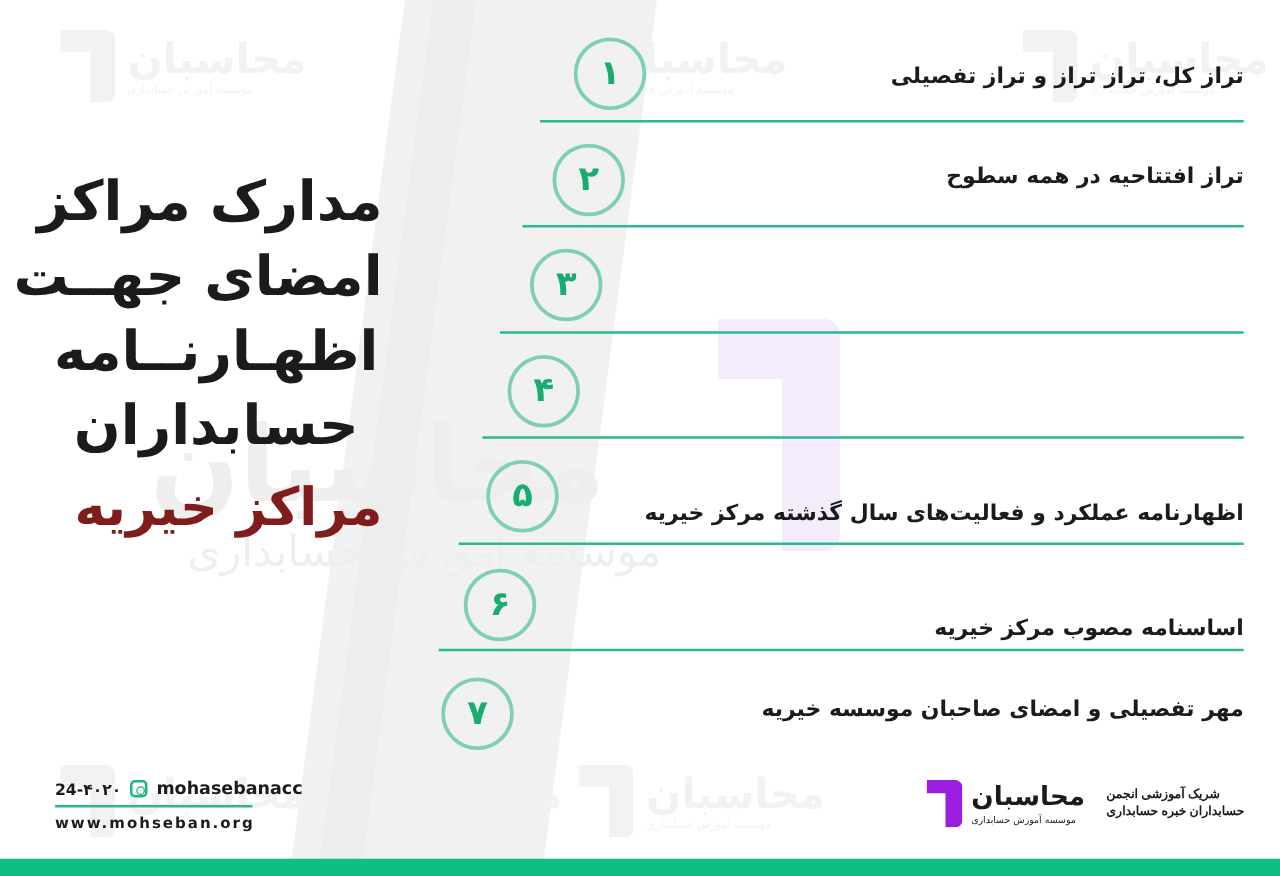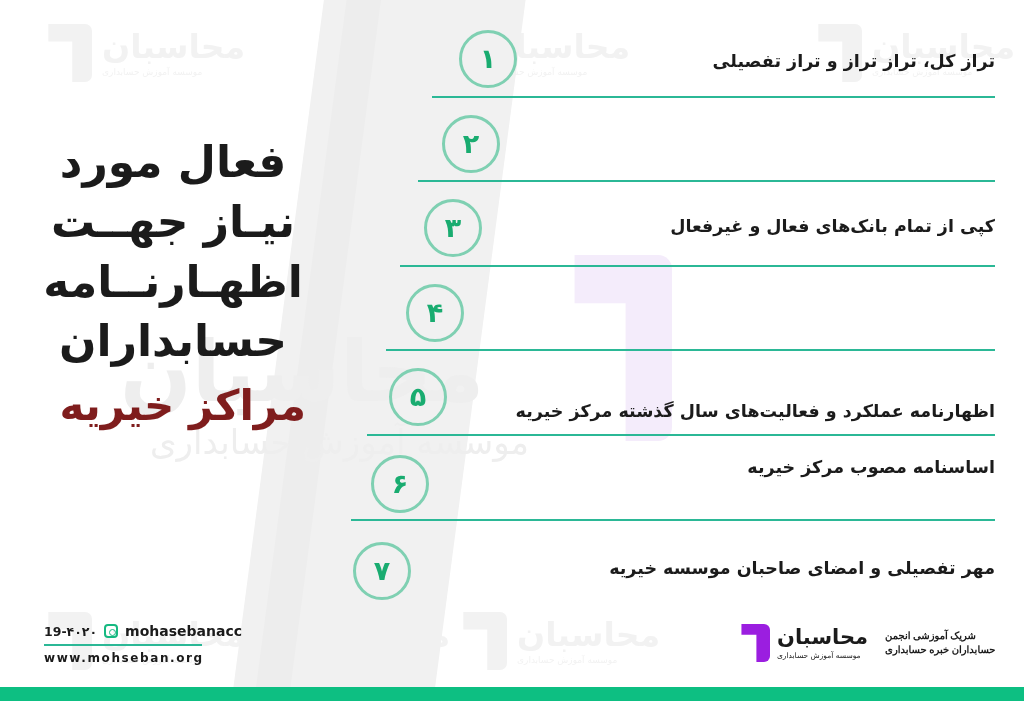--- a/index.html
+++ b/index.html
@@ -354,73 +354,73 @@
 
     <div class="diag-band"></div>
     <div class="diag-band b2"></div>
 
     <div class="wm-big-text">محاسبان</div>
     <div class="wm-big-sub">موسسه آموزش حسابداری</div>
     <div class="wm-purple"></div>
   </div>
 
   <div class="title-block">
-    <div class="title-line">فعال مورد</div>
-    <div class="title-line">نیـاز جهــت</div>
+    <div class="title-line">مدارک مراکز</div>
+    <div class="title-line">امضای جهــت</div>
     <div class="title-line">اظهـارنــامه</div>
     <div class="title-line">حسابداران</div>
     <div class="title-accent">مراکز خیریه</div>
   </div>
 
   <div class="list">
 
     <div class="circle" style="left:459px; top:30px;">
       <span>۱</span>
     </div>
     <div class="row-text" style="right:29px; top:50px;">تراز کل، تراز تراز و تراز تفصیلی</div>
     <div class="sep" style="left:432px; top:96px; width:563px;"></div>
 
     <div class="circle" style="left:442px; top:115px;">
       <span>۲</span>
     </div>
+    <div class="row-text" style="right:29px; top:130px;">تراز افتتاحیه در همه سطوح</div>
     <div class="sep" style="left:418px; top:180px; width:577px;"></div>
 
     <div class="circle" style="left:424px; top:199px;">
       <span>۳</span>
     </div>
-    <div class="row-text" style="right:29px; top:215px;">کپی از تمام بانک‌های فعال و غیرفعال</div>
     <div class="sep" style="left:400px; top:265px; width:595px;"></div>
 
     <div class="circle" style="left:406px; top:284px;">
       <span>۴</span>
     </div>
     <div class="sep" style="left:386px; top:349px; width:609px;"></div>
 
     <div class="circle" style="left:389px; top:368px;">
       <span>۵</span>
     </div>
     <div class="row-text" style="right:29px; top:385px;margin-top:15px;">اظهارنامه عملکرد و فعالیت‌های سال گذشته مرکز خیریه</div>
     <div class="sep" style="left:367px; top:434px; width:628px;"></div>
 
     <div class="circle" style="left:371px; top:455px;">
       <span>۶</span>
     </div>
-    <div class="row-text" style="right:29px; top:456px;">اساسنامه مصوب مرکز خیریه</div>
+    <div class="row-text" style="right:29px; top:492px;">اساسنامه مصوب مرکز خیریه</div>
     <div class="sep" style="left:351px; top:519px; width:644px;"></div>
 
     <div class="circle" style="left:353px; top:542px;">
       <span>۷</span>
     </div>
     <div class="row-text" style="right:29px; top:557px;">مهر تفصیلی و امضای صاحبان موسسه خیریه</div>
 
   </div>
 
   <div class="footer-left">
     <div class="fl-row">
-      <div class="fl-phone">19-۴۰۲۰</div>
+      <div class="fl-phone">24-۴۰۲۰</div>
       <div class="ig-icon"></div>
       <div class="fl-handle">mohasebanacc</div>
     </div>
     <div class="fl-hr"></div>
     <div class="fl-site">www.mohseban.org</div>
   </div>
 
   <div class="footer-right">
     <div class="acca-group">
 

